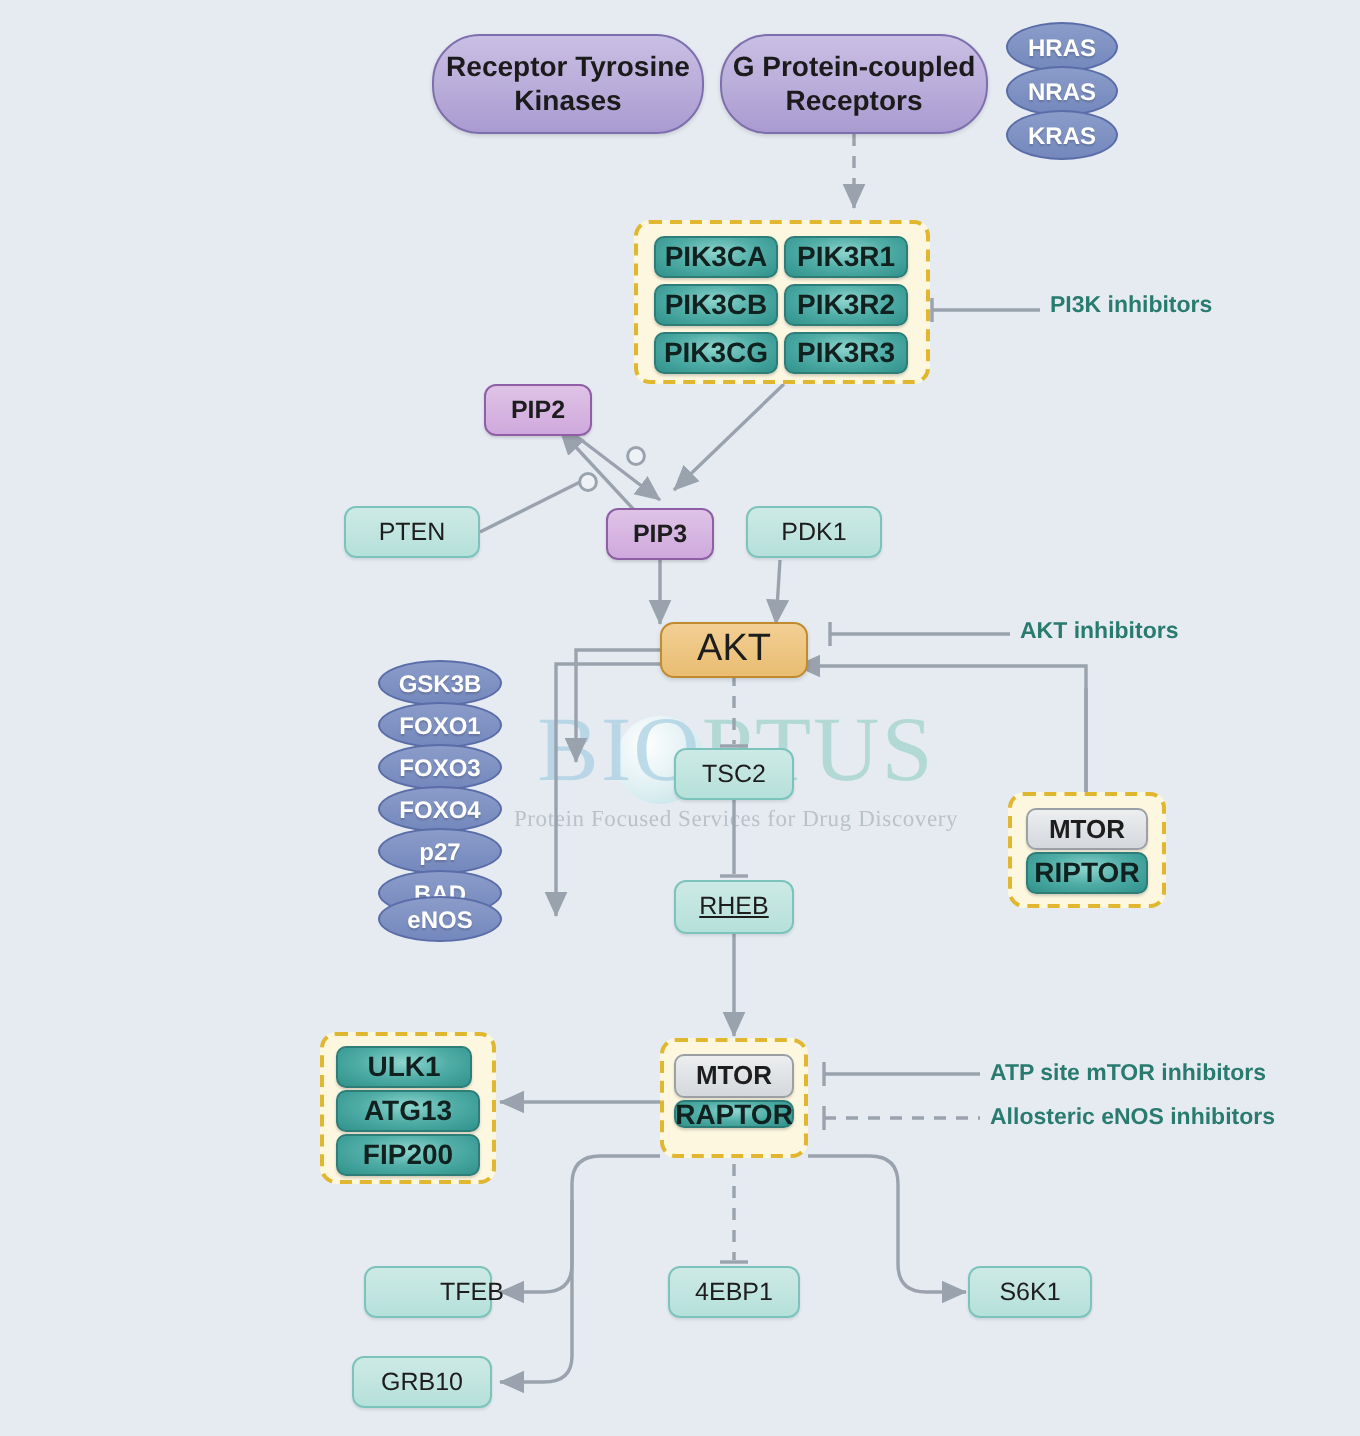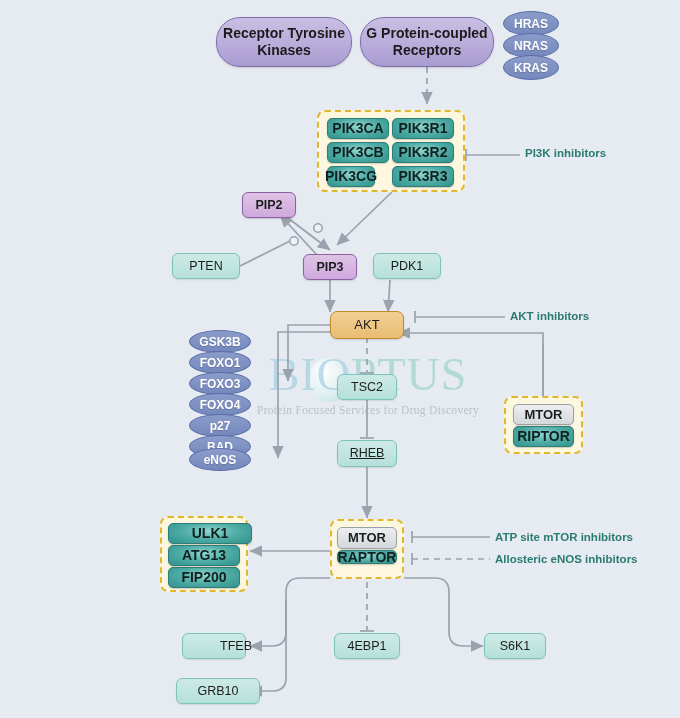--- a/index.html
+++ b/index.html
@@ -128,21 +128,21 @@
     font-weight: bold;
     border-radius: 6px;
     box-shadow: 0 1px 1.5px rgba(0,0,0,.14);
   }
 
   
   .akt {
     border: 1.6px solid #c08a2e;
     background: linear-gradient(180deg, #f2cf94 0%, #e9bd72 100%);
     color: #1d1d1d;
-    font-size: 13px;
+    font-size: 19px;
     border-radius: 7px;
     box-shadow: 0 1px 2px rgba(0,0,0,.14);
     text-align: center;
   }
 
   
   .ellipse {
     position: absolute;
     box-sizing: border-box;
     display: flex;
@@ -261,21 +261,21 @@
   <div class="node receptor" style="left:216px; top:17px; width:136px; height:50px;">Receptor Tyrosine Kinases</div>
   <div class="node receptor" style="left:360px; top:17px; width:134px; height:50px;">G Protein-coupled Receptors</div>
 
   <div class="ellipse" style="left:503px; top:11px; width:56px; height:25px;">HRAS</div>
   <div class="ellipse" style="left:503px; top:33px; width:56px; height:25px;">NRAS</div>
   <div class="ellipse" style="left:503px; top:55px; width:56px; height:25px;">KRAS</div>
 
   <div class="complex" style="left:317px; top:110px; width:148px; height:82px;"></div>
   <div class="node teal" style="left:327px; top:118px; width:62px; height:21px;">PIK3CA</div>
   <div class="node teal" style="left:327px; top:142px; width:62px; height:21px;">PIK3CB</div>
-  <div class="node teal" style="left:327px; top:166px; width:48px; height:21px;">PIK3CG</div>
+  <div class="node teal" style="left:327px; top:166px; width:62px; height:21px;">PIK3CG</div>
   <div class="node teal" style="left:392px; top:118px; width:62px; height:21px;">PIK3R1</div>
   <div class="node teal" style="left:392px; top:142px; width:62px; height:21px;">PIK3R2</div>
   <div class="node teal" style="left:392px; top:166px; width:62px; height:21px;">PIK3R3</div>
 
   <div class="inhib-label" style="left:525px; top:147px;">PI3K inhibitors</div>
 
   <div class="node lipid" style="left:242px; top:192px; width:54px; height:26px;">PIP2</div>
   <div class="node lipid" style="left:303px; top:254px; width:54px; height:26px;">PIP3</div>
   <div class="node mint" style="left:172px; top:253px; width:68px; height:26px;">PTEN</div>
   <div class="node mint" style="left:373px; top:253px; width:68px; height:26px;">PDK1</div>
@@ -299,22 +299,22 @@
   <div class="node teal" style="left:513px; top:426px; width:61px; height:21px;">RIPTOR</div>
 
   <div class="complex" style="left:330px; top:519px; width:74px; height:60px;"></div>
   <div class="node silver" style="left:337px; top:527px; width:60px; height:22px;">MTOR</div>
   <div class="node teal" style="left:337px; top:550px; width:60px; height:14px;text-align:right;">RAPTOR</div>
 
   <div class="inhib-label" style="left:495px; top:531px;">ATP site mTOR inhibitors</div>
   <div class="inhib-label" style="left:495px; top:553px;">Allosteric eNOS inhibitors</div>
 
   <div class="complex" style="left:160px; top:516px; width:88px; height:76px;"></div>
-  <div class="node teal" style="left:168px; top:523px; width:84px; height:21px;">ULK1</div>
+  <div class="node teal" style="left:168px; top:523px; width:68px; height:21px;">ULK1</div>
   <div class="node teal" style="left:168px; top:545px; width:72px; height:21px;">ATG13</div>
   <div class="node teal" style="left:168px; top:567px; width:72px; height:21px;">FIP200</div>
 
   <div class="node mint" style="left:182px; top:633px; width:64px; height:26px;padding-left:44px;">TFEB</div>
-  <div class="node mint" style="left:176px; top:678px; width:84px; height:26px;">GRB10</div>
+  <div class="node mint" style="left:176px; top:678px; width:70px; height:26px;">GRB10</div>
   <div class="node mint" style="left:334px; top:633px; width:66px; height:26px;">4EBP1</div>
   <div class="node mint" style="left:484px; top:633px; width:62px; height:26px;">S6K1</div>
 
 </div>
 
 </body></html>

